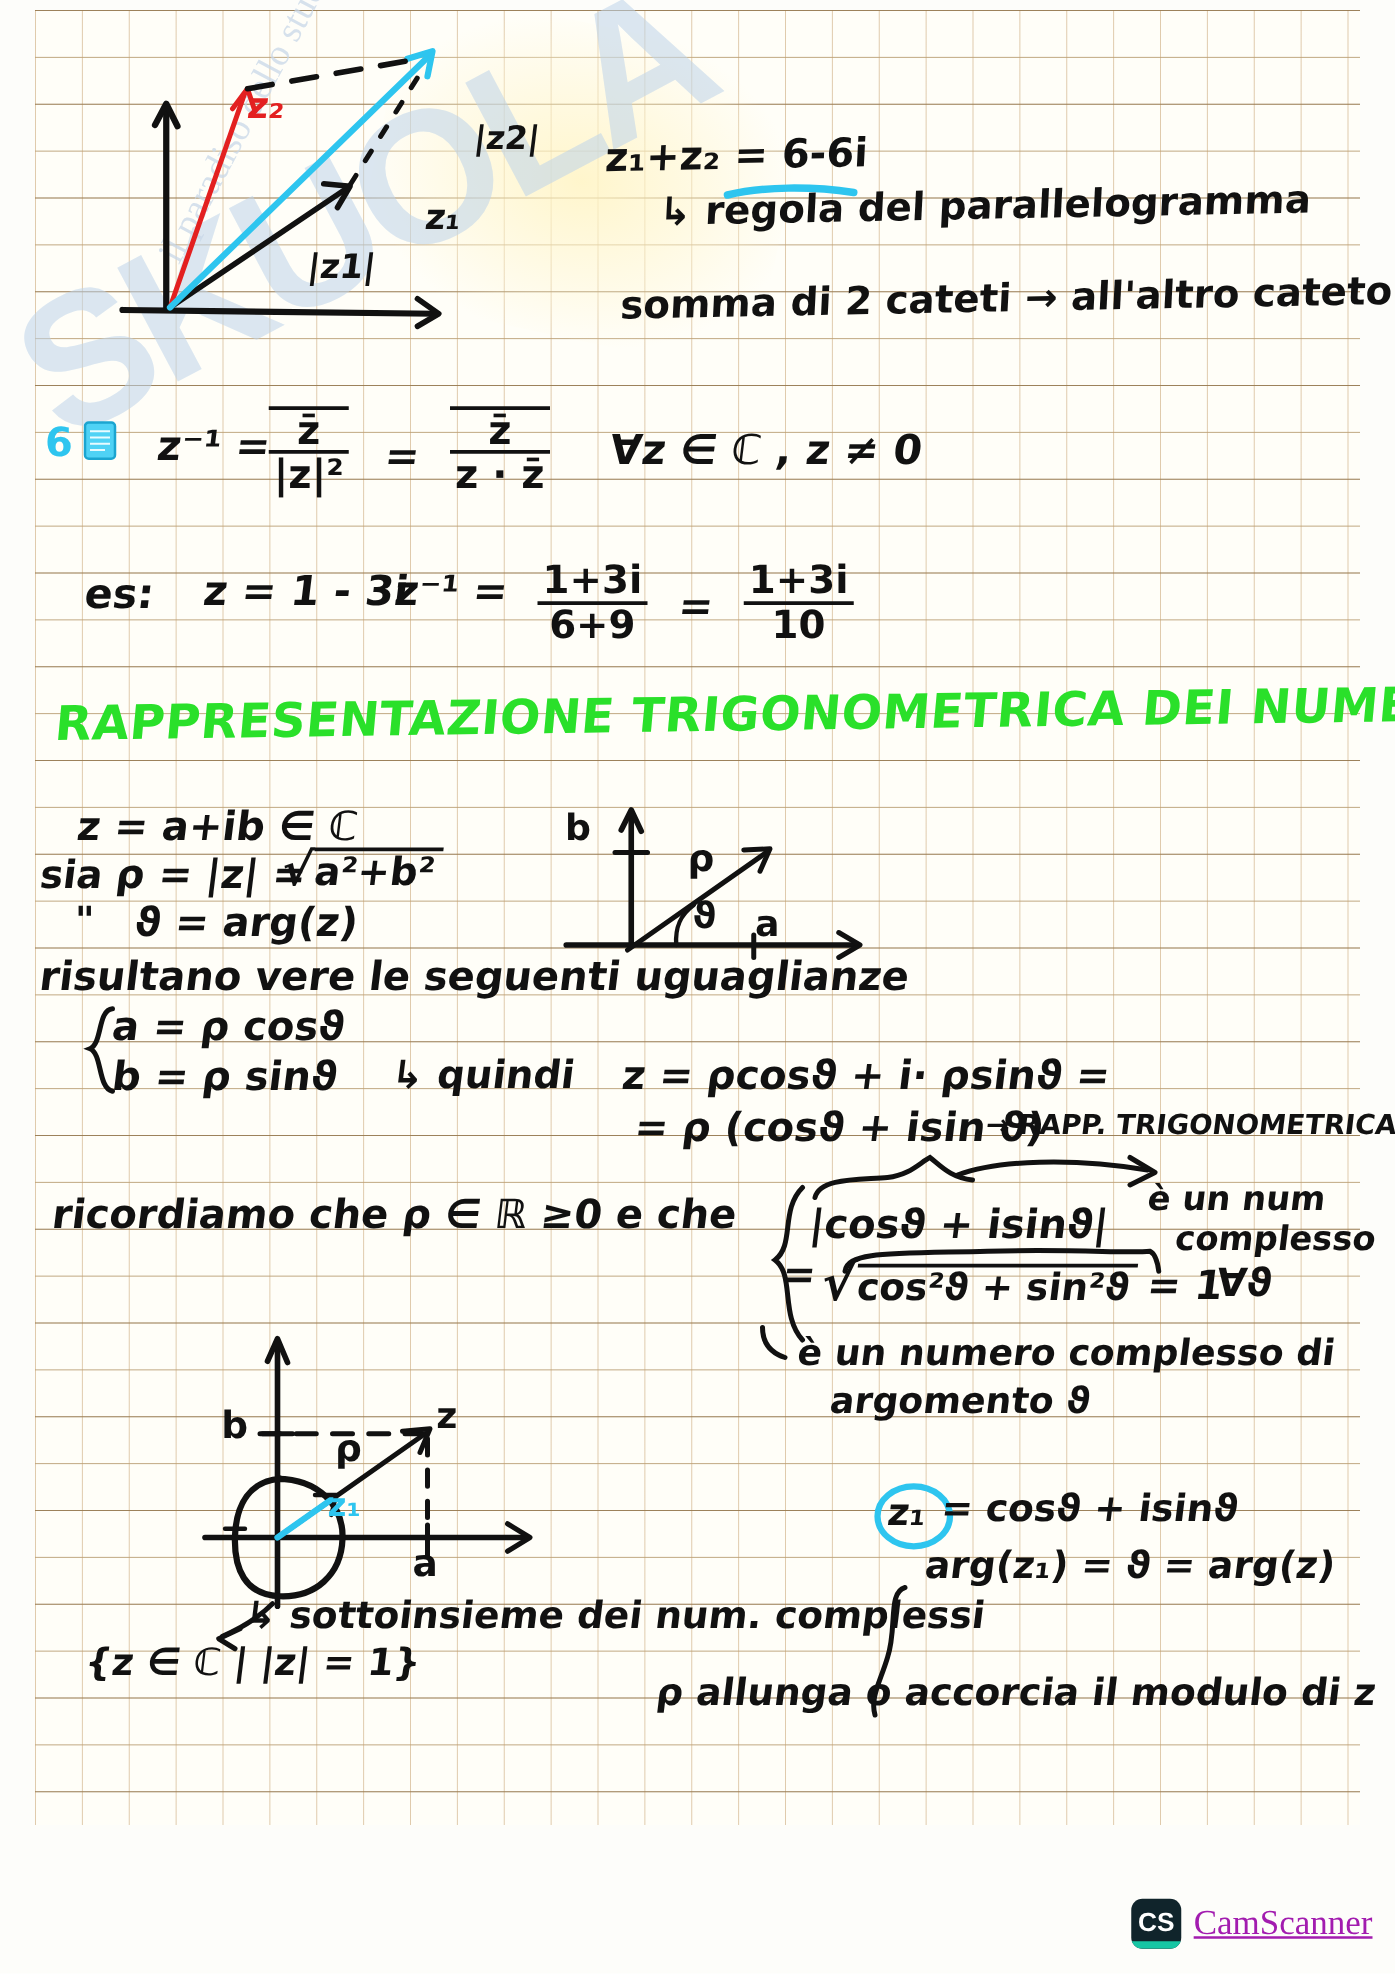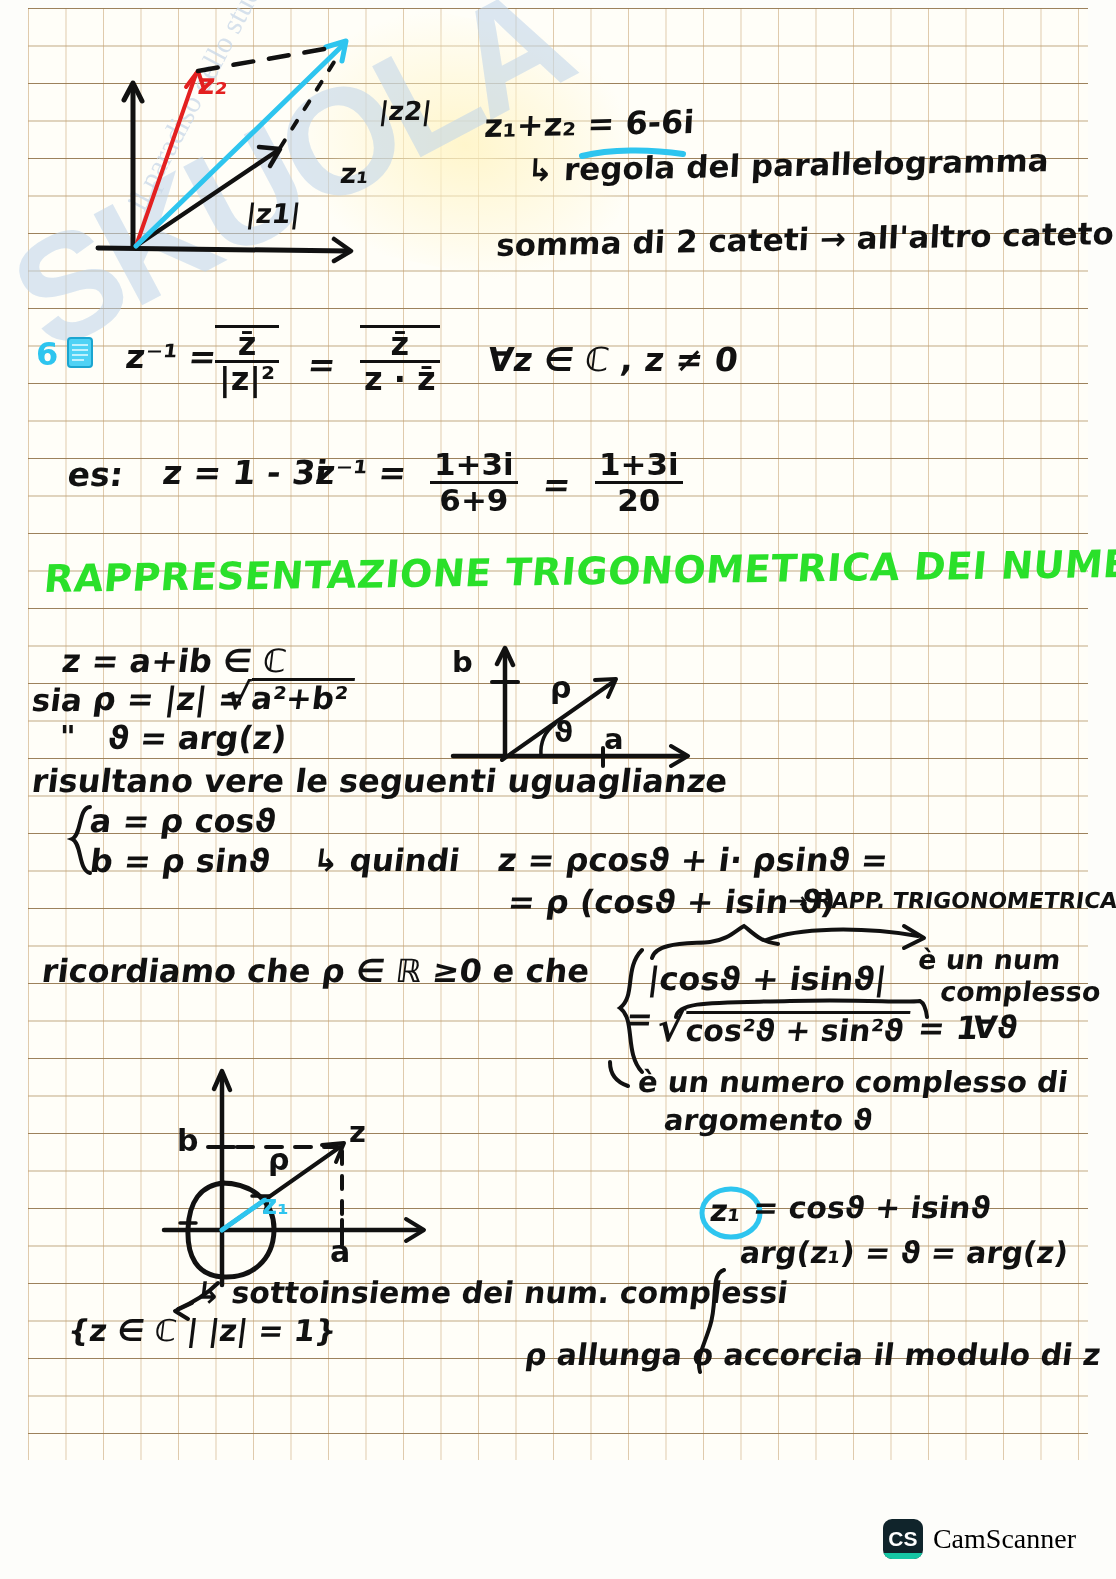--- a/index.html
+++ b/index.html
@@ -112,21 +112,21 @@
   .frac > .den { display:block; border-top: 3px solid #111; padding: 0 4px; }
 
   .ovl { border-top: 3px solid #111; display:inline-block; padding-top:1px; line-height:1; }
   .sqrt-bar { border-top: 3px solid #111; display:inline-block; padding: 2px 5px 0 2px; }
 
   svg { position: absolute; overflow: visible; }
 
   
   #footer {
     position: absolute;
-    right: 40px;
+    right: 18px;
     bottom: 20px;
     display: flex;
     align-items: center;
     gap: 10px;
   }
   #cs-badge {
     width: 40px; height: 40px;
     border-radius: 9px;
     background: #10242b;
     color: #fff;
@@ -138,21 +138,22 @@
     font-family: "Liberation Sans", sans-serif;
   }
   #cs-badge::after{
     content:"";
     position:absolute; left:0; right:0; bottom:0; height:6px;
     background:#16c6a4;
   }
   #cs-text {
     font-family: "Liberation Serif", serif;
     font-size: 28px;
-    color: #000000;
+    color: #a21caf;
+    text-decoration: underline;
   }
 </style>
 </head>
 <body>
 
 <div id="page">
 
   <div id="paper"></div>
 
   <div class="wm" id="wm-glow"></div>
@@ -219,21 +220,21 @@
   <div class="hw" style="left:430px; top:448px; font-size:31px;">
     <span class="frac">
       <span class="num">1+3i</span>
       <span class="den">6+9</span>
     </span>
   </div>
   <div class="hw sk" style="left:545px; top:468px; font-size:33px;">=</div>
   <div class="hw" style="left:595px; top:448px; font-size:31px;">
     <span class="frac">
       <span class="num">1+3i</span>
-      <span class="den">20</span>
+      <span class="den">10</span>
     </span>
   </div>
 
   <div class="hw green sk3" style="left:46px; top:560px; font-size:38px; font-weight:700; letter-spacing:0.5px;">RAPPRESENTAZIONE TRIGONOMETRICA DEI NUMERI ℂ</div>
 
   <div class="hw sk" style="left:64px; top:645px; font-size:32px;">z = a+ib  ∈ ℂ</div>
 
   <div class="hw sk" style="left:34px; top:685px; font-size:31px;">sia</div>
   <div class="hw sk" style="left:95px; top:683px; font-size:32px;">ρ = |z| =</div>
   <div class="hw sk" style="left:228px; top:678px; font-size:31px;">

